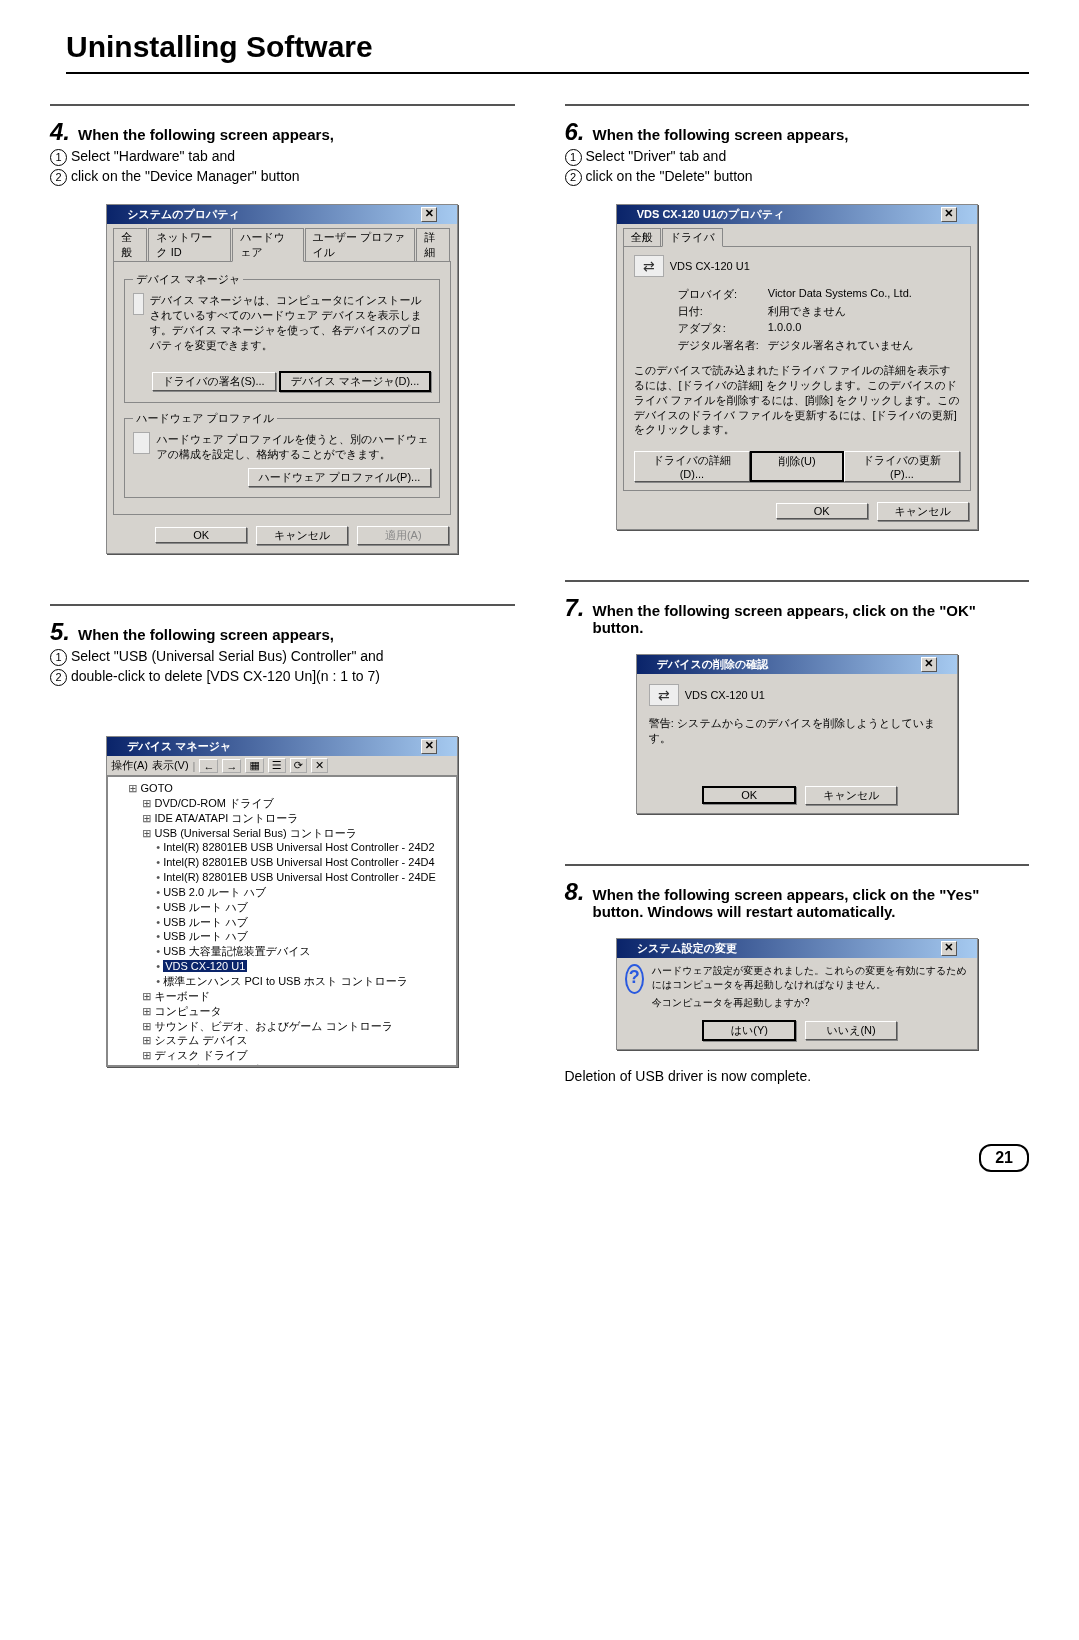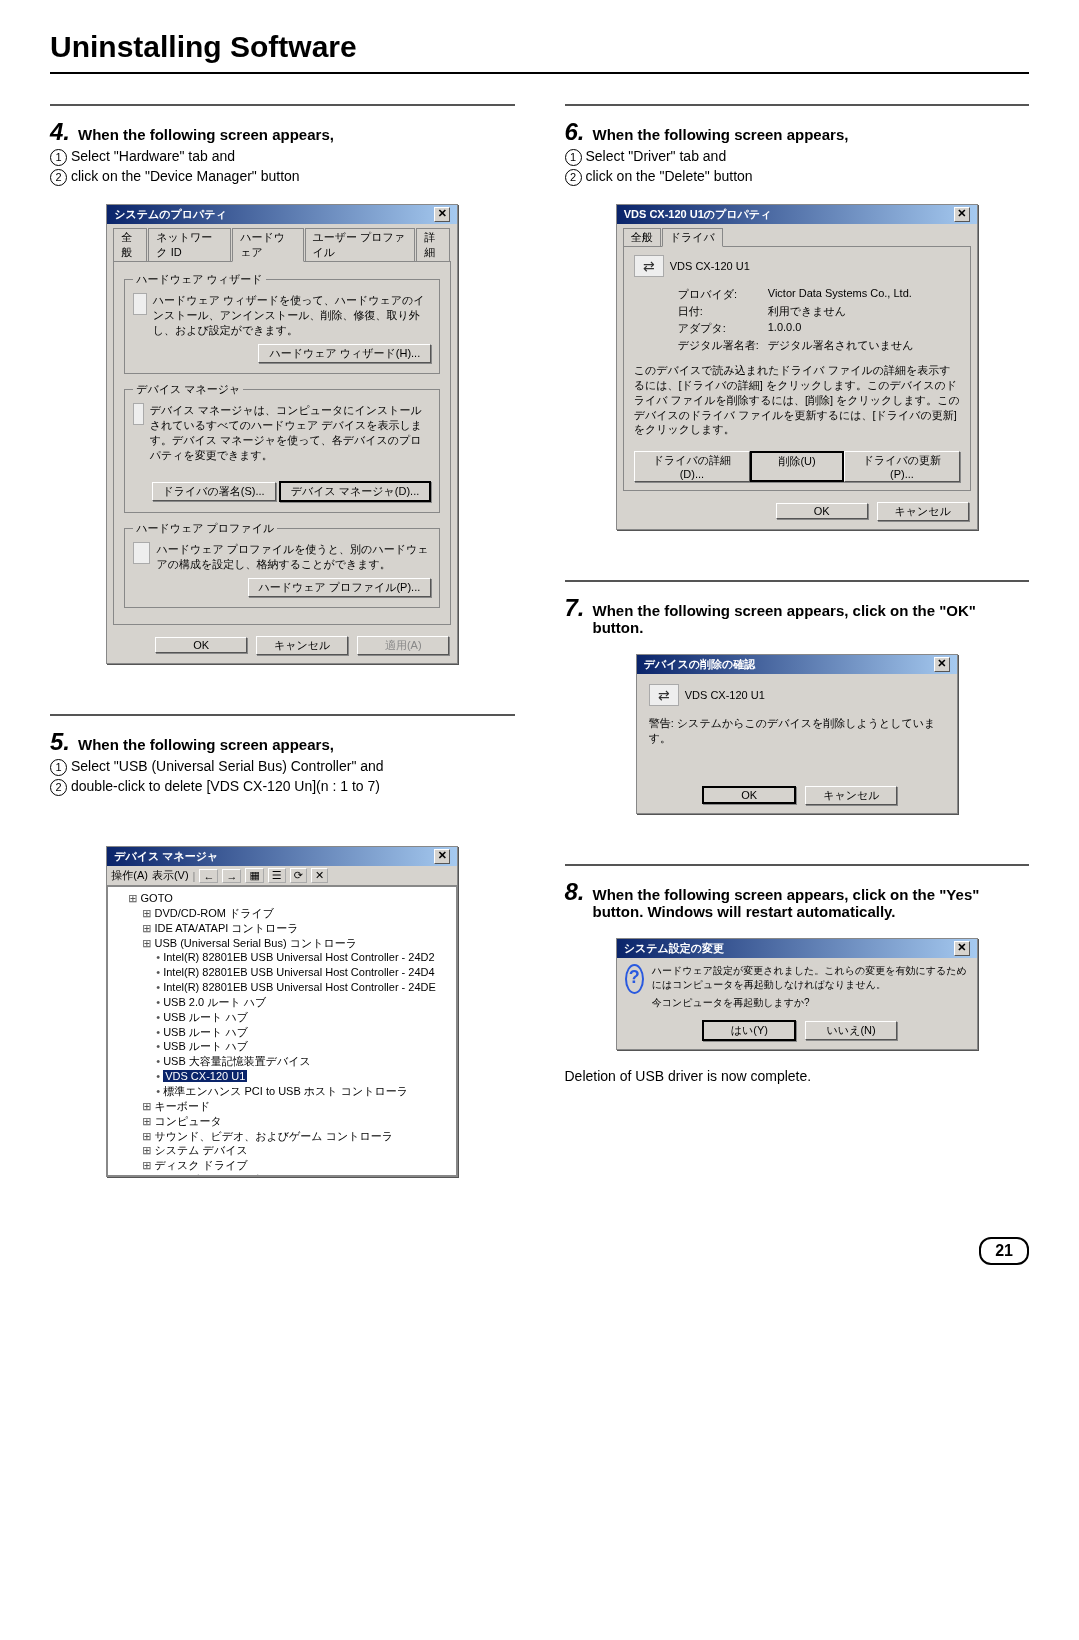--- a/index.html
+++ b/index.html
@@ -6,21 +6,21 @@
     font-family: Arial, Helvetica, sans-serif;
     margin: 0;
     padding: 30px 50px;
     color: #000;
     font-size: 14px;
     background:#fff;
   }
   h1.page-title {
     font-size: 30px;
     font-weight: bold;
-    margin: 0 0 6px 0;
+    margin: 0 0 6px 16px;
     border-bottom: 2px solid #000;
     padding-bottom: 8px;
   }
   .cols {
     display:flex;
     gap:50px;
     margin-top:30px;
   }
   .col { flex:1; }
   .sect-sep { border-top:2px solid #555; margin-bottom:14px; }
@@ -62,21 +62,21 @@
     font-family:"MS UI Gothic","MS Gothic","MS PGothic",sans-serif;
     font-size:11px;
     color:#000;
     margin:18px auto 0 auto;
     box-shadow:1px 1px 0 #555;
   }
   .titlebar {
     background:linear-gradient(to right,#0a246a,#a6caf0);
     color:#fff;
     font-weight:bold;
-    padding:2px 7px;
+    padding:2px 20px;
     display:flex;
     justify-content:space-between;
     align-items:flex-start;
     font-size:11px;
   }
   .titlebar .x { background:#d6d3ce;color:#000;border:1px solid #fff;border-right-color:#555;border-bottom-color:#555;width:14px;height:13px;text-align:center;line-height:11px;font-weight:bold;font-family:sans-serif;}
   .tabs { display:flex; padding:4px 6px 0 6px; font-size:11px;}
   .tab {
     border:1px solid #888; border-bottom:none;
     padding:1px 7px; background:#d6d3ce; margin-right:1px;
@@ -155,30 +155,20 @@
         <span class="x">✕</span>
       </div>
       <div class="tabs">
         <span class="tab">全般</span>
         <span class="tab">ネットワーク ID</span>
         <span class="tab active">ハードウェア</span>
         <span class="tab">ユーザー プロファイル</span>
         <span class="tab">詳細</span>
       </div>
       <div class="tabpane">
-        <fieldset class="win">
-          <legend>ハードウェア ウィザード</legend>
-          <div style="display:flex;align-items:flex-start;">
-            <span class="iconbox"></span>
-            <span>ハードウェア ウィザードを使って、ハードウェアのインストール、アンインストール、削除、修復、取り外し、および設定ができます。</span>
-          </div>
-          <div style="text-align:right;margin-top:6px;">
-            <span class="winbtn">ハードウェア ウィザード(H)...</span>
-          </div>
-        </fieldset>
         <fieldset class="win">
           <legend>デバイス マネージャ</legend>
           <div style="display:flex;align-items:flex-start;">
             <span class="iconbox"></span>
             <span>デバイス マネージャは、コンピュータにインストールされているすべてのハードウェア デバイスを表示します。デバイス マネージャを使って、各デバイスのプロパティを変更できます。</span>
           </div>
           <div style="text-align:right;margin-top:18px;">
             <span class="winbtn">ドライバの署名(S)...</span>
             <span class="winbtn" style="border:2px solid #000;">デバイス マネージャ(D)...</span>
           </div>

